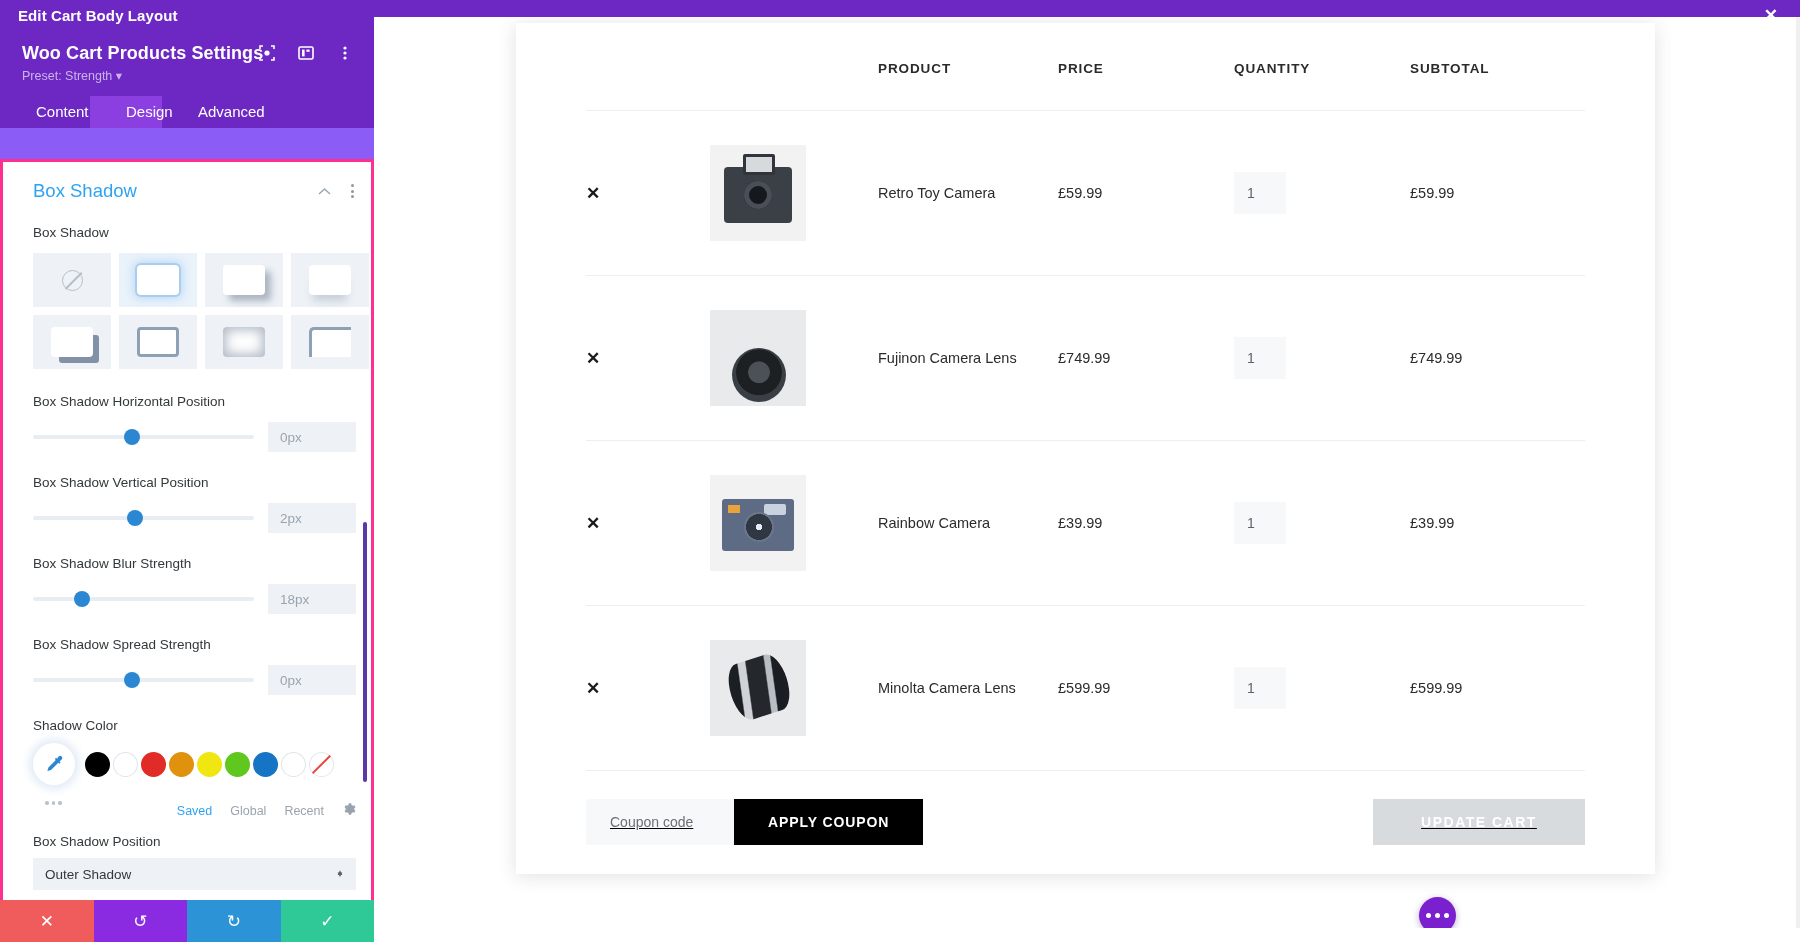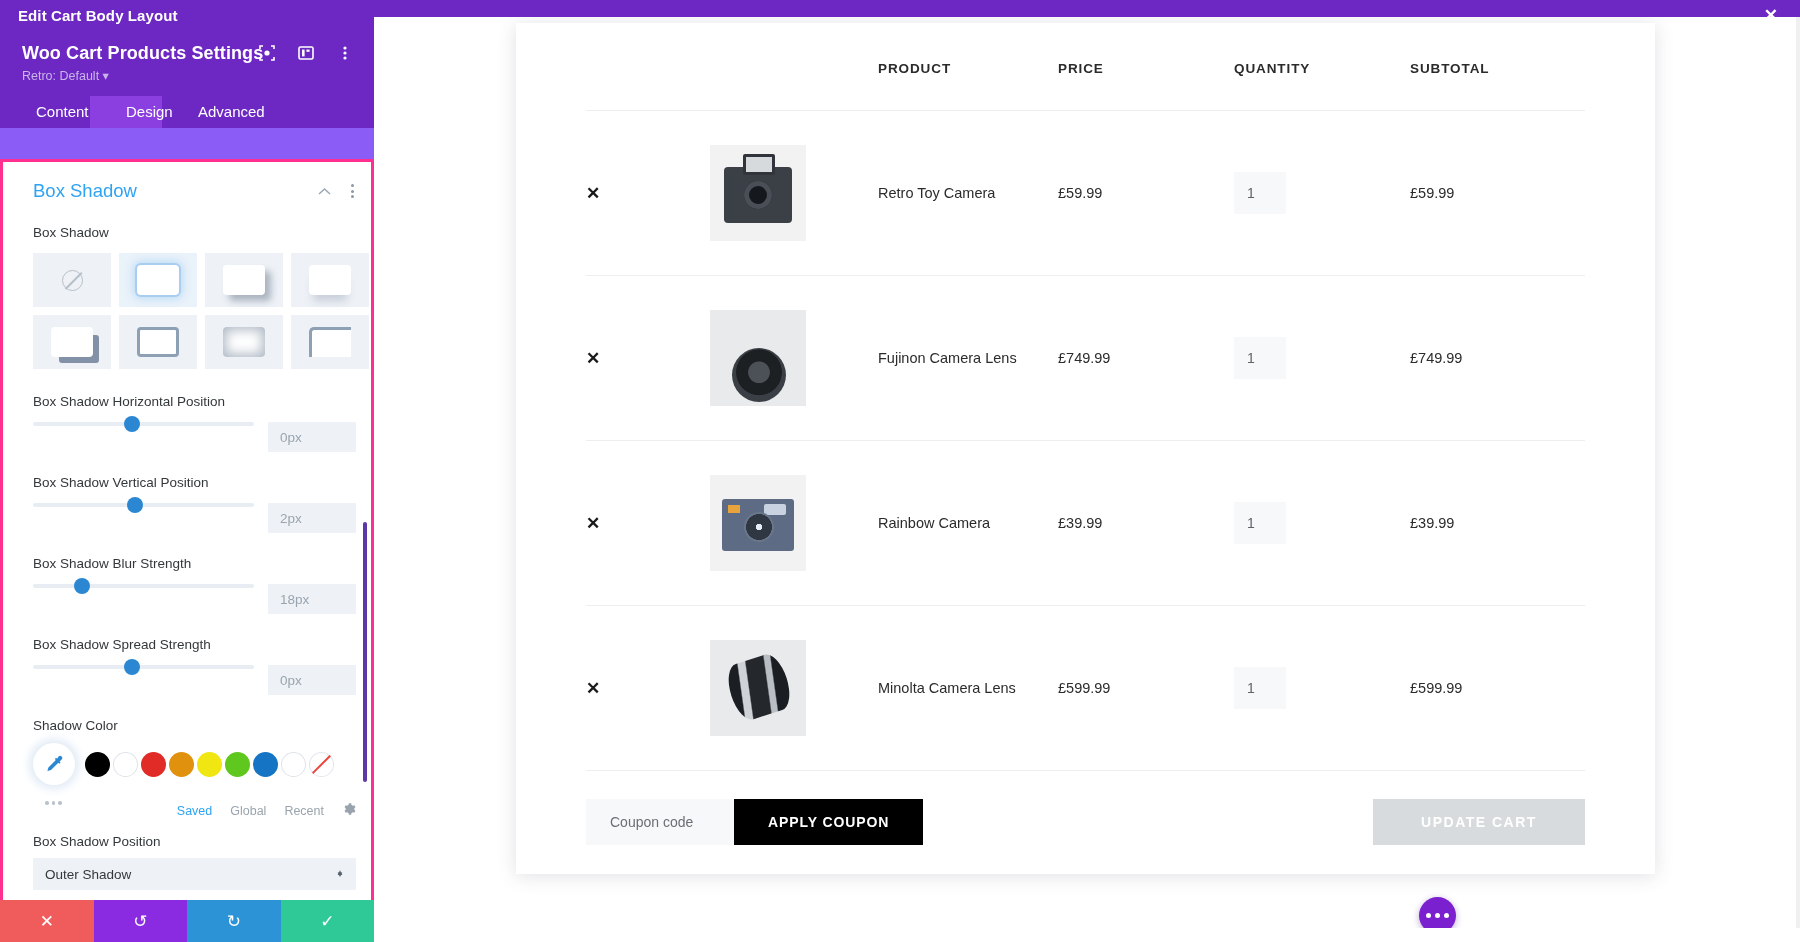--- a/index.html
+++ b/index.html
@@ -61,21 +61,21 @@
   .no-sign:after{ content:""; position:absolute; left:-1px; top:9px; width:23px; height:1.6px; background:#b6bfc8; transform:rotate(-45deg);}
   .p1 .pbox{ box-shadow:0 0 0 2px #a9cdf0, 0 0 9px 4px #bedcf5;}
   .p2 .pbox{ box-shadow:6px 6px 7px rgba(90,105,125,.45);}
   .p3 .pbox{ box-shadow:0 10px 9px -4px rgba(120,135,155,.32);}
   .p4 .pbox{ box-shadow:7px 7px 0 -1px rgba(110,128,150,.85);}
   .p5 .pbox{ border:3px solid #8ea0b3; background:#fff;}
   .p6 .pbox{ box-shadow:inset 0 0 12px 3px rgba(110,128,150,.55);}
   .p7 .pbox{ border-left:3px solid #8ea0b3; border-top:3px solid #8ea0b3; border-radius:5px 0 0 0;}
 
   
-  .slider-row{ display:flex; gap:14px; margin-bottom:22px;}
+  .slider-row{ display:flex; align-items:center; gap:14px; margin-bottom:22px;}
   .track{ position:relative; flex:1; height:4px; background:#e8edf3; border-radius:2px;}
   .knob{ position:absolute; top:-6px; width:16px; height:16px; border-radius:50%; background:#2b87d2; transform:translateX(-8px);}
   .numbox{ width:88px; height:30px; background:#eef2f7; color:#9aa4ae; font-size:13.5px;
            display:flex; align-items:center; padding-left:12px; flex:0 0 88px;}
 
   
   .color-row{ display:flex; align-items:center; gap:0px; margin-top:6px;}
   .eyedrop{ width:42px; height:42px; border-radius:50%; background:#fff;
             box-shadow:0 0 0 1px #eaeff5, 0 0 10px 4px #dfeaf6;
             display:flex; align-items:center; justify-content:center; cursor:pointer; margin-right:10px; flex:0 0 42px;}
@@ -139,21 +139,21 @@
           background:radial-gradient(circle at 50% 45%, #4c5157 0 26%, #1d2023 28% 56%, #3a3f45 58% 78%, #17191c 80% 100%);}
   .cam3{ position:absolute; left:12px; top:24px; width:72px; height:52px; background:#5d6b84; border-radius:3px;}
   .cam3:before{ content:""; position:absolute; left:42px; top:5px; width:22px; height:11px; background:#c8d2e0; border-radius:2px;}
   .cam3:after{ content:""; position:absolute; left:22px; top:13px; width:30px; height:30px; border-radius:50%;
                background:radial-gradient(circle,#e6ecf5 0 14%,#2f3742 16% 60%,#6a7689 62% 100%);}
   .cam3 .strip{ position:absolute; left:6px; top:6px; width:12px; height:8px; background:#e8a33d;}
   .lens4{ position:absolute; left:20px; top:18px; width:58px; height:58px; border-radius:14px/50%;
           transform:rotate(-18deg);
           background:linear-gradient(100deg,#1b1e22 0 22%,#cfd3d8 24% 34%,#24282d 36% 62%,#b9bec4 64% 72%,#1a1d21 74% 100%);}
 
-  .coupon-row{ display:flex; align-items:flex-end; border-top:1px solid #eceef0; padding:28px 0 0 0; position:relative;}
+  .coupon-row{ display:flex; align-items:flex-end; border-top:1px solid #eceef0; padding:28px 0 0 0; position:relative;text-decoration:underline;}
   .coupon-input{ width:148px; height:46px; background:#f7f8f9; display:flex; align-items:center;
                  padding-left:24px; font-size:14px; color:#6a6f75;}
   .apply-btn{ height:46px; background:#000; color:#fff; font-size:14px; font-weight:bold; letter-spacing:.9px;
               display:flex; align-items:center; justify-content:center; padding:0 34px; cursor:pointer;}
   .update-btn{ margin-left:auto; height:46px; width:212px; background:#d8dbdd; color:#fff; font-size:14px;
                font-weight:bold; letter-spacing:1.5px; display:flex; align-items:center; justify-content:center; cursor:pointer;}
 
   .fab{ position:absolute; left:1045px; top:880px; width:37px; height:37px; border-radius:50%;
         background:#7b20cf; display:flex; align-items:center; justify-content:center; cursor:pointer;
         box-shadow:0 2px 7px rgba(70,20,130,.35);}
@@ -168,21 +168,21 @@
   <div class="topbar">
     <span class="topbar-title">Edit Cart Body Layout</span>
     <span class="topbar-close">✕</span>
   </div>
 
   <div class="panel">
 
     <div class="panel-head">
       <h2>Woo Cart Products Settings</h2>
       <div class="panel-preset">
-        <span>Retro: Default</span>
+        <span>Preset: Strength</span>
         <span>▾</span>
       </div>
       <div class="head-icons">
         <span class="hicon">
           <svg width="16" height="16" viewBox="0 0 16 16">
               <g fill="none" stroke="#fff" stroke-width="1.6">
             <path d="M1 4V1h3M12 1h3v3M15 12v3h-3M4 15H1v-3"></path>
               </g>
             <circle cx="8" cy="8" r="2.6" fill="#fff"></circle>
             </svg>

